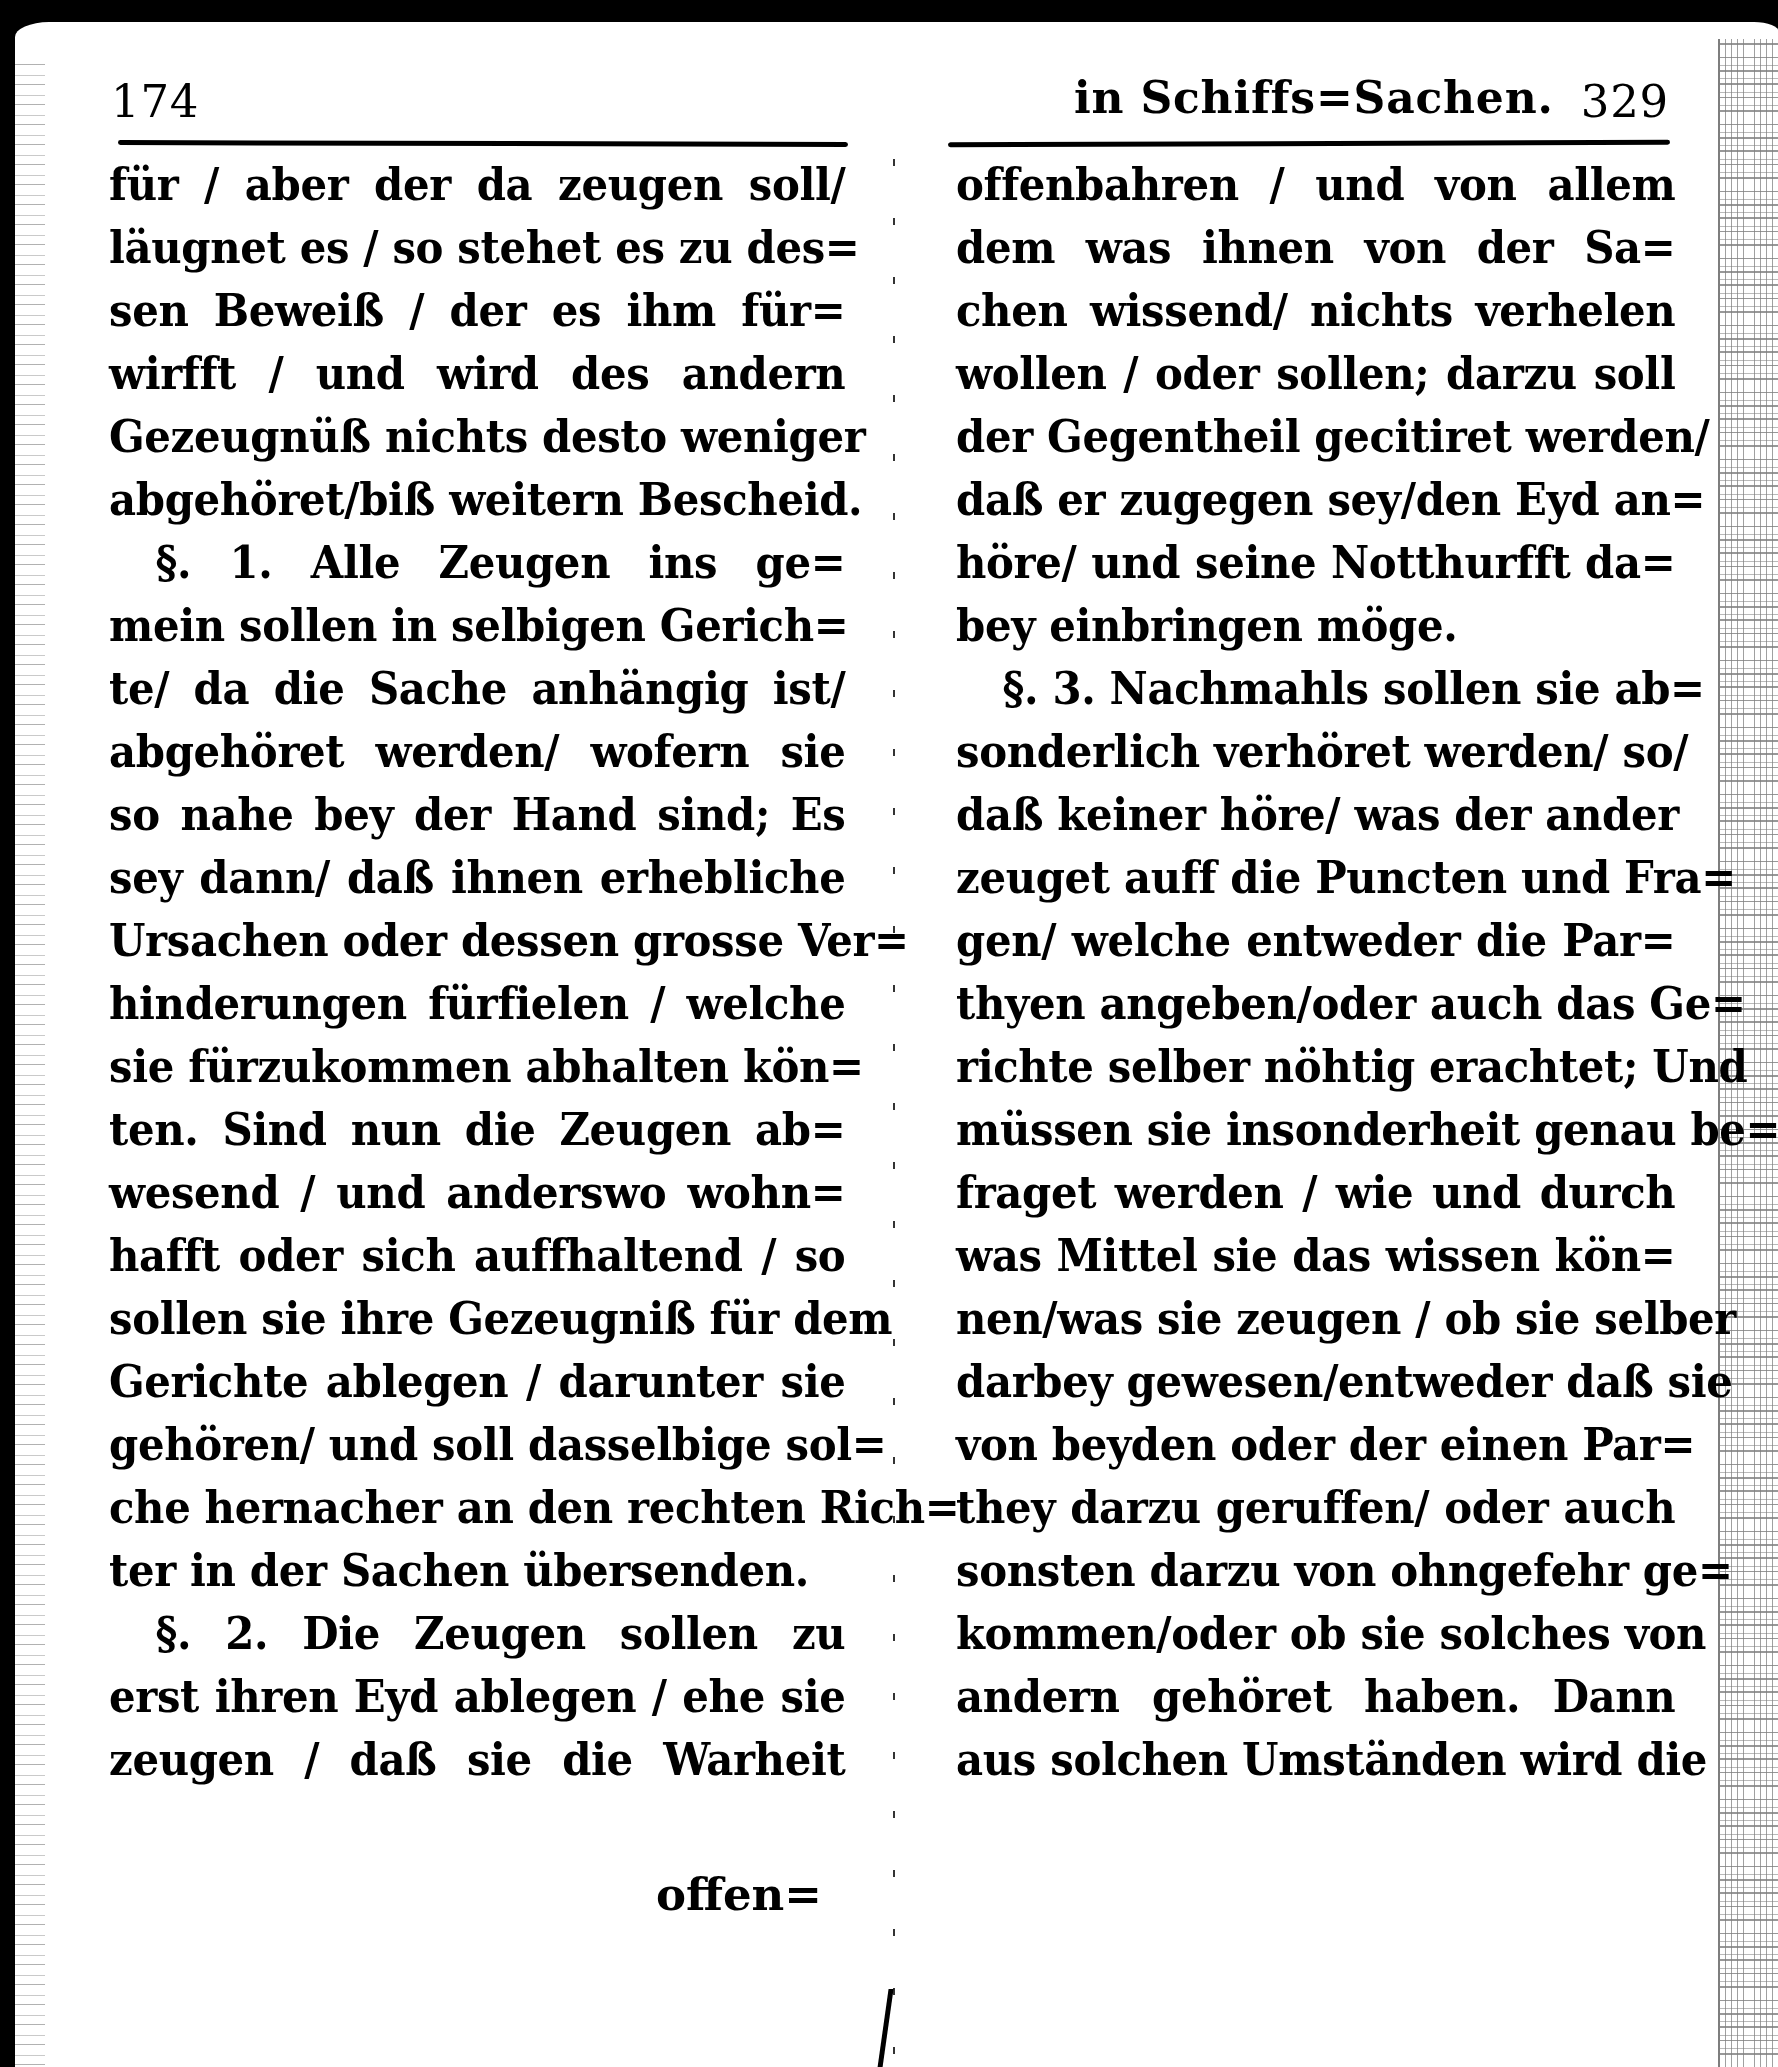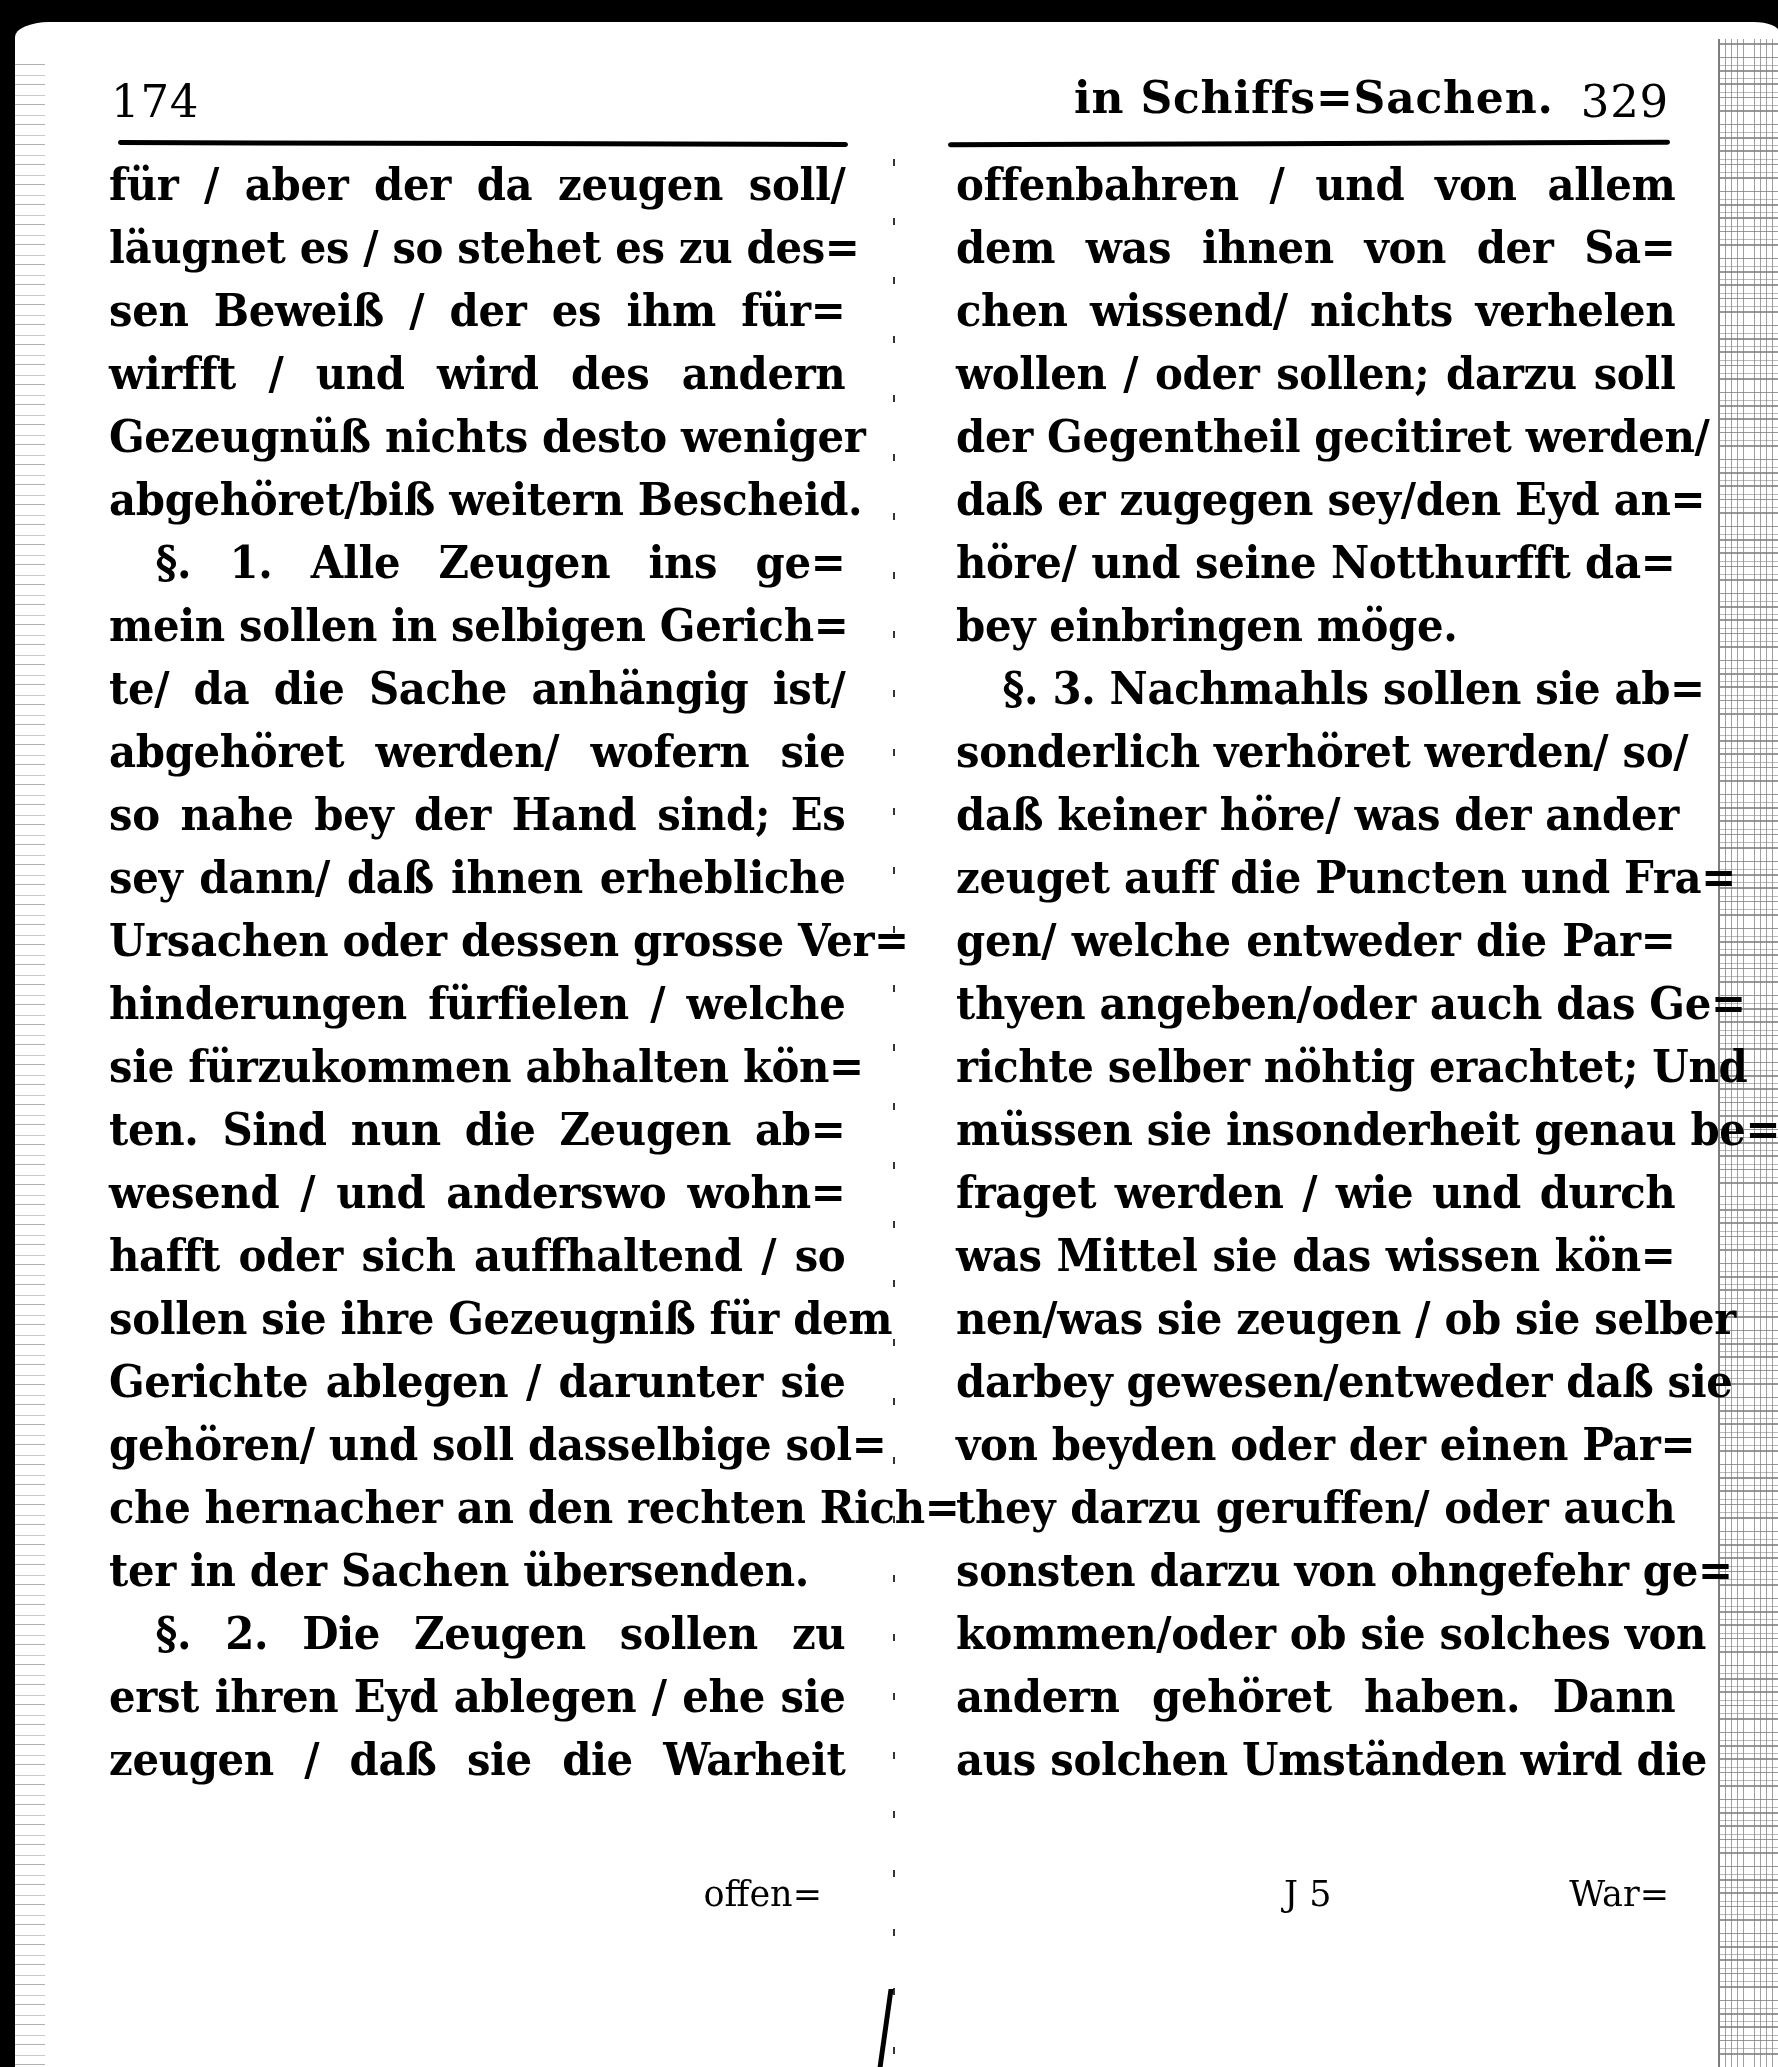--- a/index.html
+++ b/index.html
@@ -122,22 +122,22 @@
     .line.last {
       text-align-last: left;
     }
     .line.indent { padding-left: 50px; box-sizing: border-box; }
 
     .catchword-row {
       position: absolute;
       left: 0; right: 0;
       height: 63px;
       line-height: 63px;
-      font-size: 35px;
-      font-weight: normal;
+      font-size: 45px;
+      font-weight: bold;
     }
     .page.left .catchword-row { top: 1863px; }
     .page.left .catchword-row .catchword { position: absolute; right: 34px; }
     .page.right .catchword-row { top: 1863px; }
     .page.right .catchword-row .signature { position: absolute; left: 336px; }
     .page.right .catchword-row .catchword { position: absolute; right: 17px; }
   </style>
 </head>
 <body>
 
@@ -214,18 +214,14 @@
     <span class="line">was Mittel sie das wissen kön=</span>
     <span class="line">nen/was sie zeugen / ob sie selber</span>
     <span class="line">darbey gewesen/entweder daß sie</span>
     <span class="line">von beyden oder der einen Par=</span>
     <span class="line">they darzu geruffen/ oder auch</span>
     <span class="line">sonsten darzu von ohngefehr ge=</span>
     <span class="line">kommen/oder ob sie solches von</span>
     <span class="line">andern gehöret haben. Dann</span>
     <span class="line">aus solchen Umständen wird die</span>
   </div>
-  <div class="catchword-row">
-    <span class="signature">J 5</span>
-    <span class="catchword">War=</span>
-  </div>
 </div>
 
 
 </body></html>

